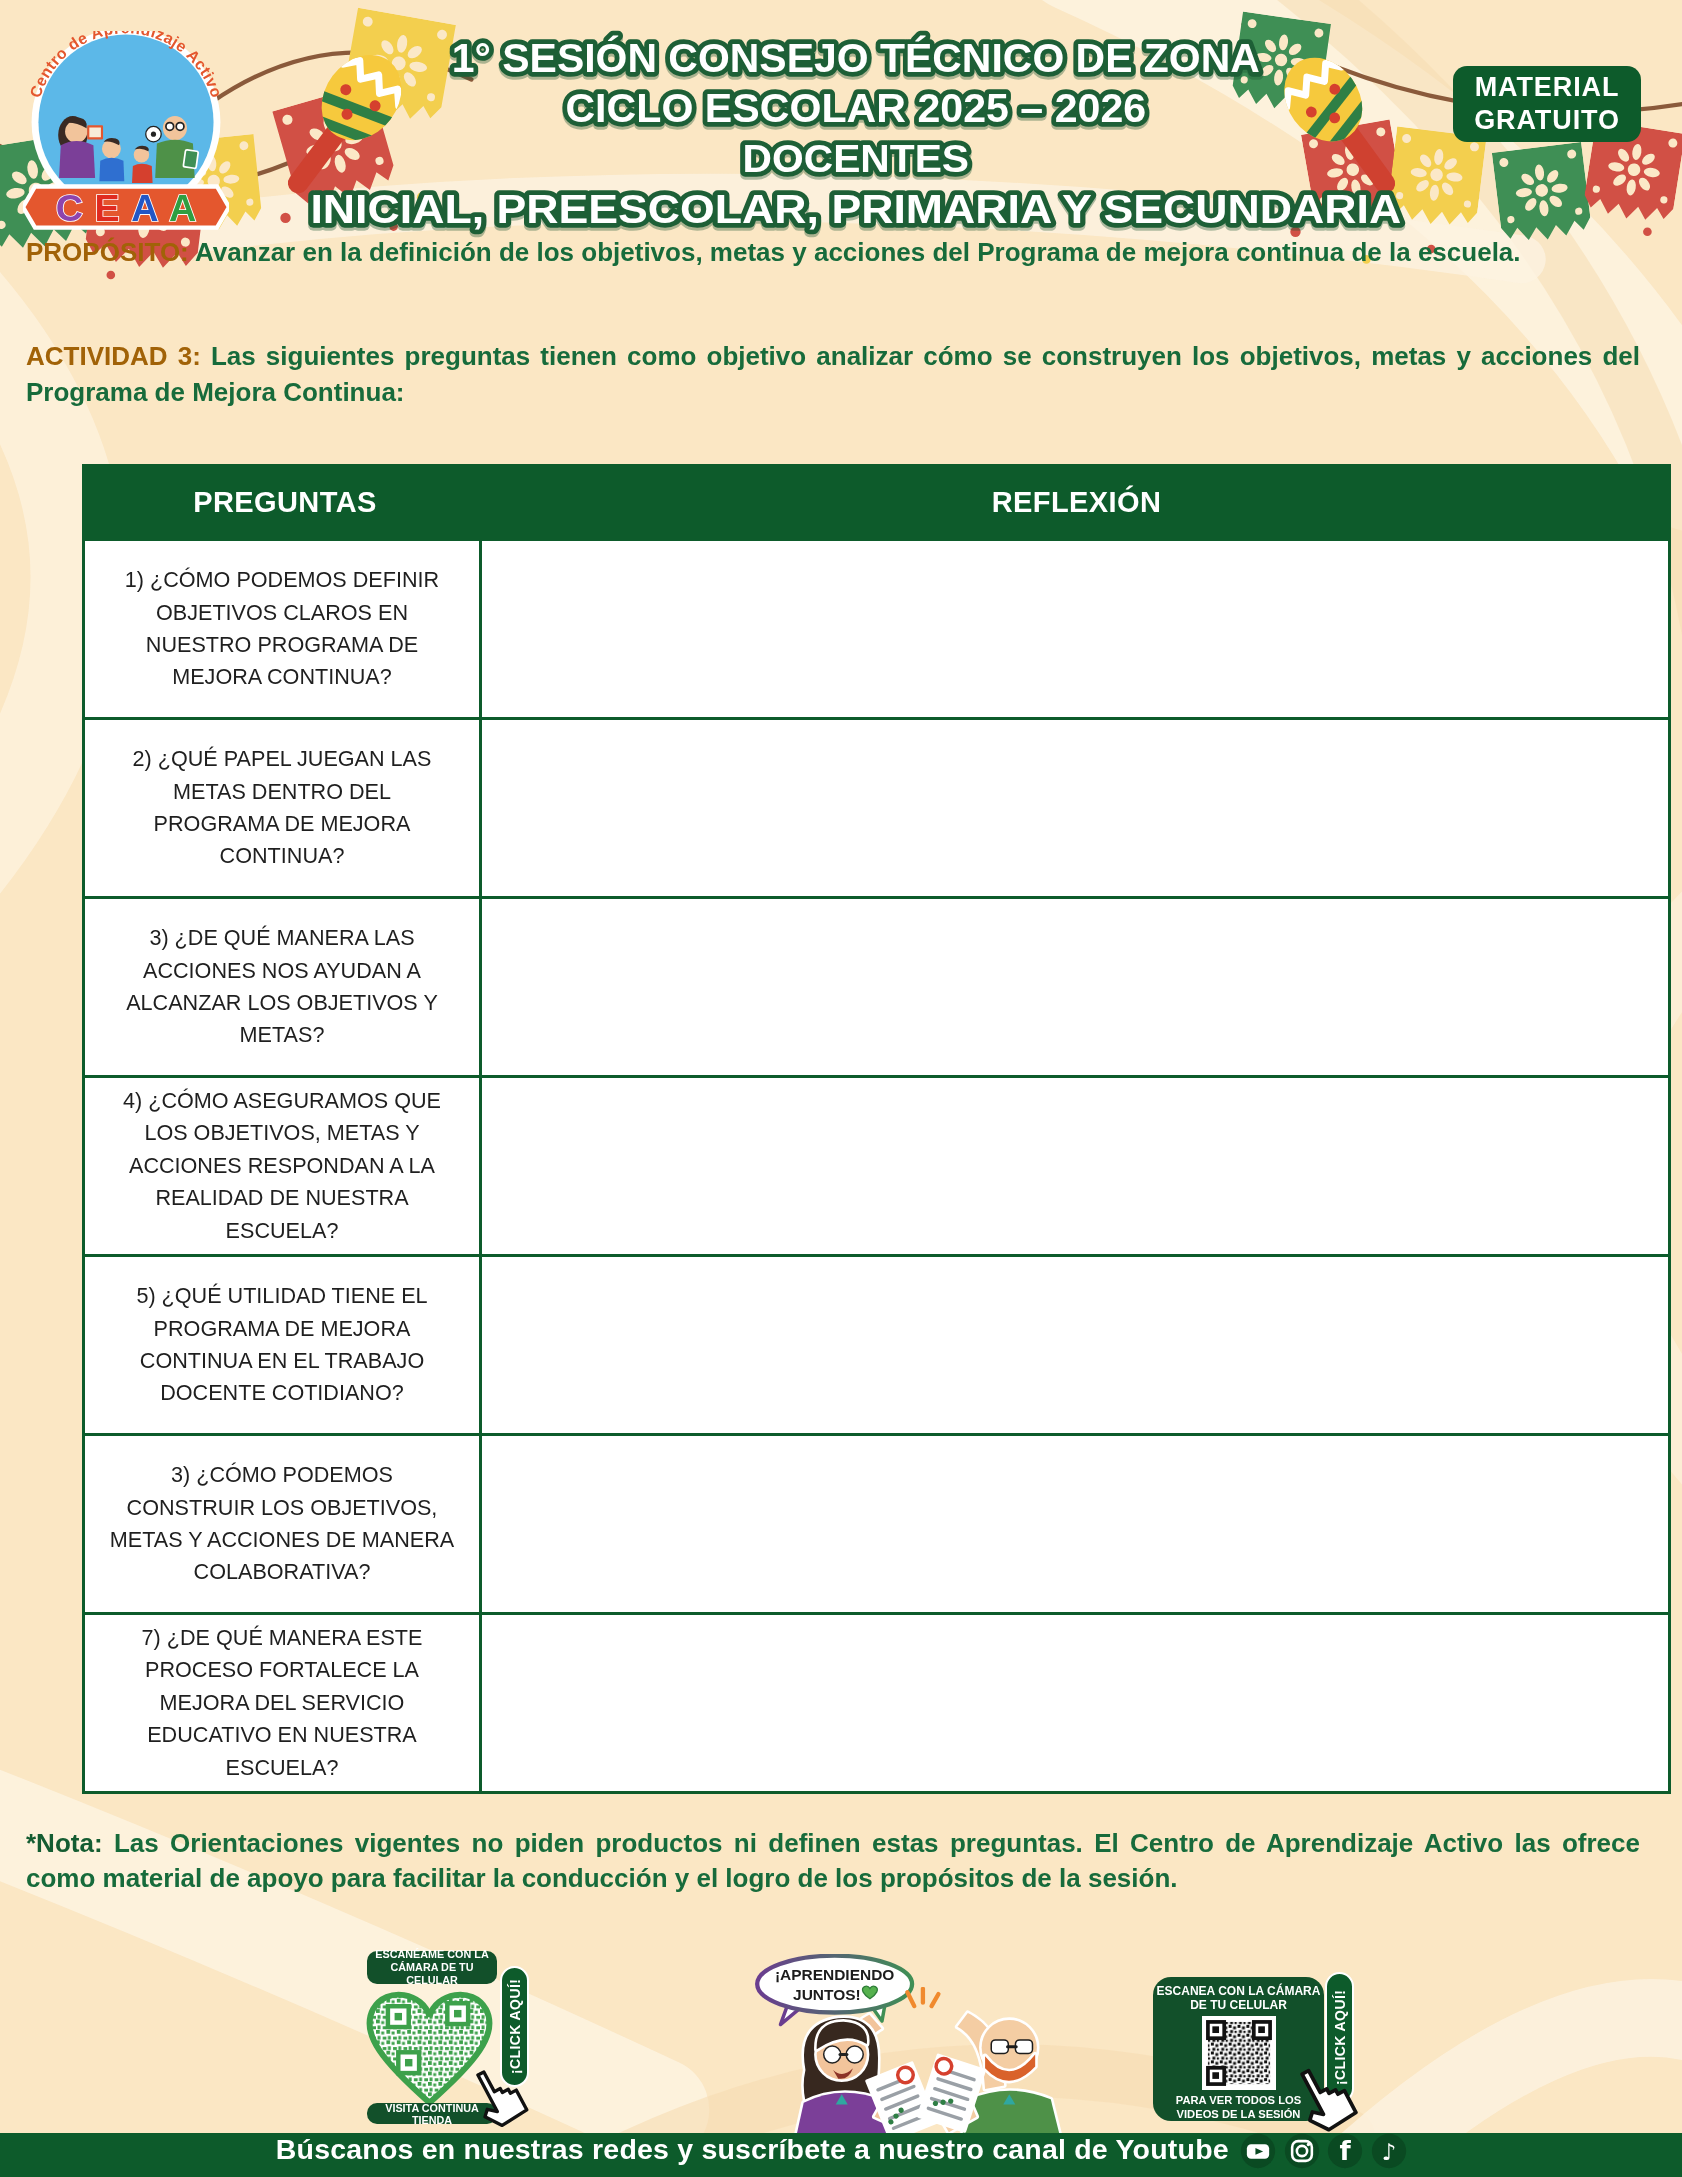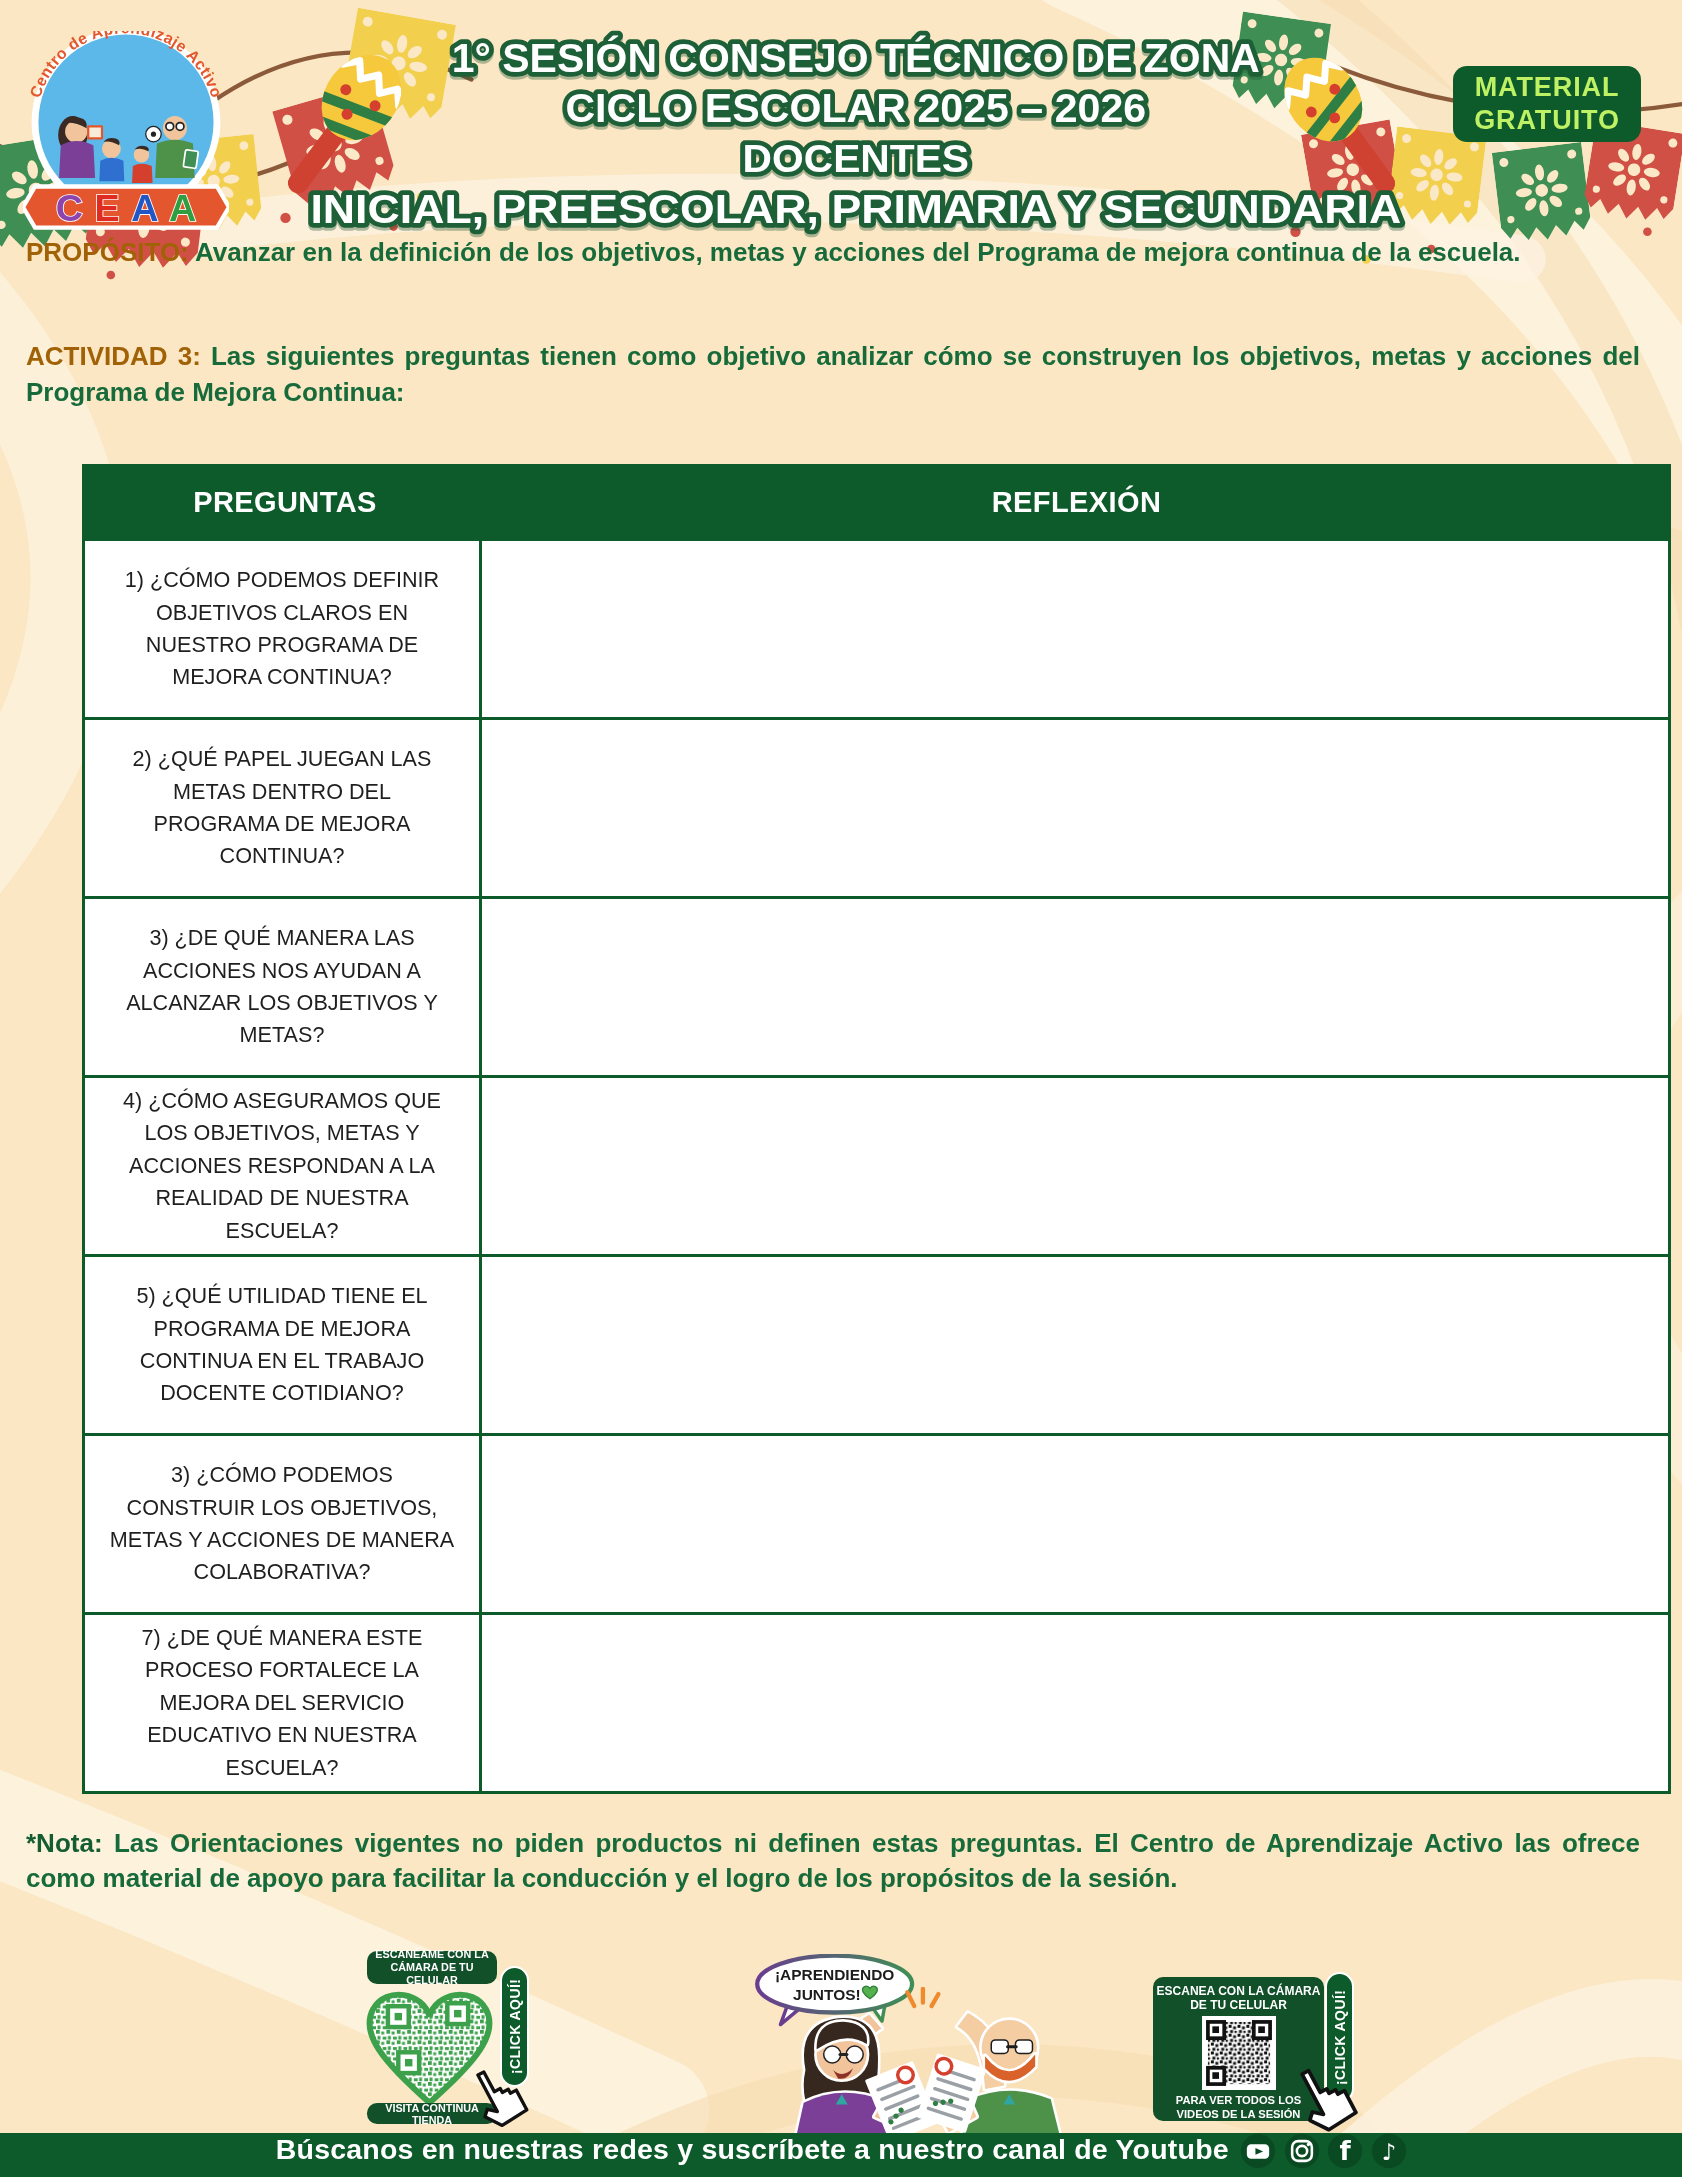--- a/index.html
+++ b/index.html
@@ -9,21 +9,21 @@
   .bg-svg, .decor-svg { position:absolute; left:0; top:0; pointer-events:none; }
 
   
   .title-svg { position:absolute; left:233px; top:10.4px; filter:drop-shadow(0 3.5px 0 rgba(27,84,48,.35)); }
   .title-svg text { font-family:"Liberation Sans", sans-serif; font-weight:bold; fill:#fff;
                     stroke:#1d5f36; stroke-width:11px; paint-order:stroke; stroke-linejoin:round; }
 
   
   .badge { position:absolute; left:1453px; top:66px; width:188px; height:76px; background:#0d5b2b;
            border-radius:14px; display:flex; flex-direction:column; align-items:center; justify-content:center;
-           color:#bef264; font-weight:bold; font-size:27px; letter-spacing:0.9px; line-height:1.22; }
+           color:#ffffff; font-weight:bold; font-size:27px; letter-spacing:0.9px; line-height:1.22; }
 
   
   .intro { position:absolute; left:26px; width:1614px; color:#176b3b; font-size:26px; font-weight:bold;
            text-align:justify; line-height:1.38; }
   .intro .lbl { color:#a16207; }
   #proposito { top:235px; }
   #actividad { top:339px; }
 
   
   .qtable { position:absolute; left:48px; top:464px; width:1589px; border:3.5px solid #0d5b2b; background:#fff;margin-left:34px; }
@@ -52,21 +52,21 @@
                 color:#fff; font-weight:bold; font-size:14px; letter-spacing:0.4px;
                 writing-mode:vertical-rl; transform:rotate(180deg);
                 display:flex; align-items:center; justify-content:center; }
   #lpill { left:500px; top:1966px; width:29px; height:121px; }
   #rpill { left:1325px; top:1972px; width:29px; height:131px; }
 
   .hand { position:absolute; transform:rotate(-28deg); }
   #lhand { left:467px;  top:2065px; }
   #rhand { left:1290px; top:2063px; }
 
-  .rqr { position:absolute; left:1153px; top:1977px; width:171px; height:144px; background:#12502a; border-radius:10px;
+  .rqr { position:absolute; left:1153px; top:1977px; width:171px; height:144px; background:#12502a; border-radius:18px;
          display:flex; flex-direction:column; align-items:center; color:#fff; font-weight:bold; text-align:center; }
   .rqr .t1 { font-size:12px; line-height:1.2; margin-top:7px; }
   .rqr .t2 { font-size:11.2px; line-height:1.25; margin-top:2.6px; }
 
   
   .bubble-svg { position:absolute; left:751px; top:1954px; }
   .people-svg { position:absolute; left:745px; top:1987px; }
 
   
   .footbar { position:absolute; left:0; top:2133px; width:1683px; height:44px; background:#0d5b2b;

